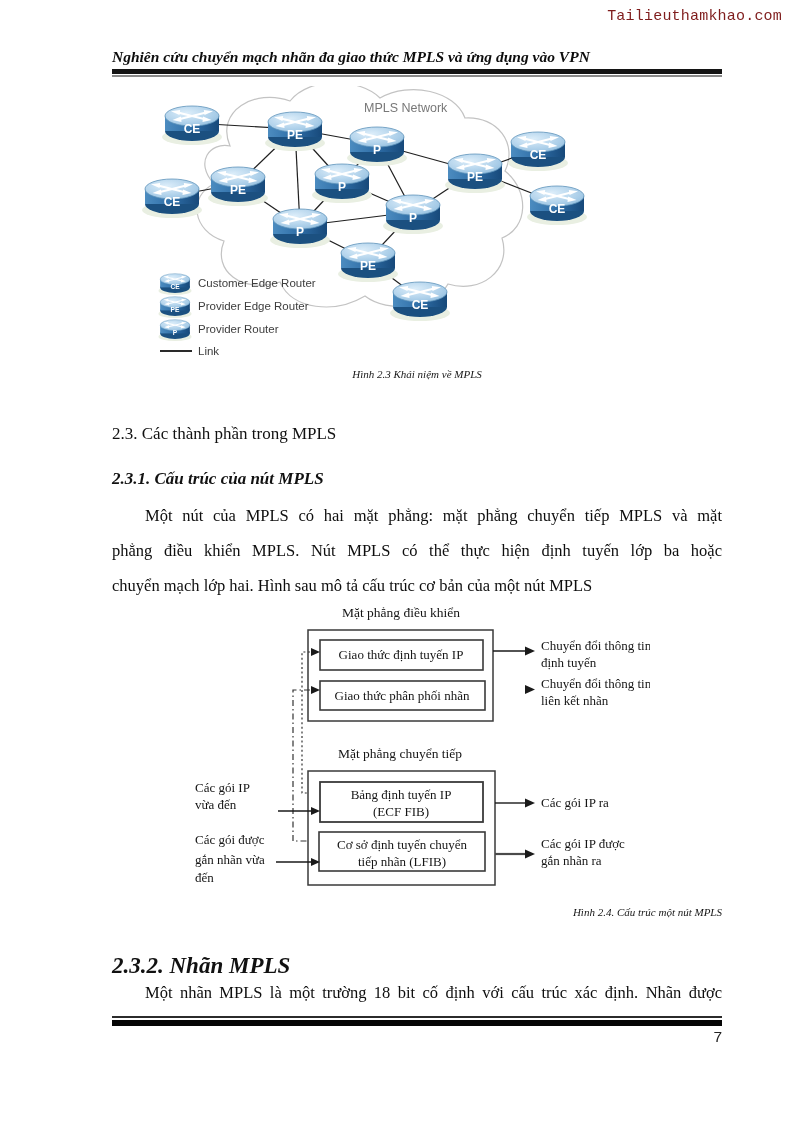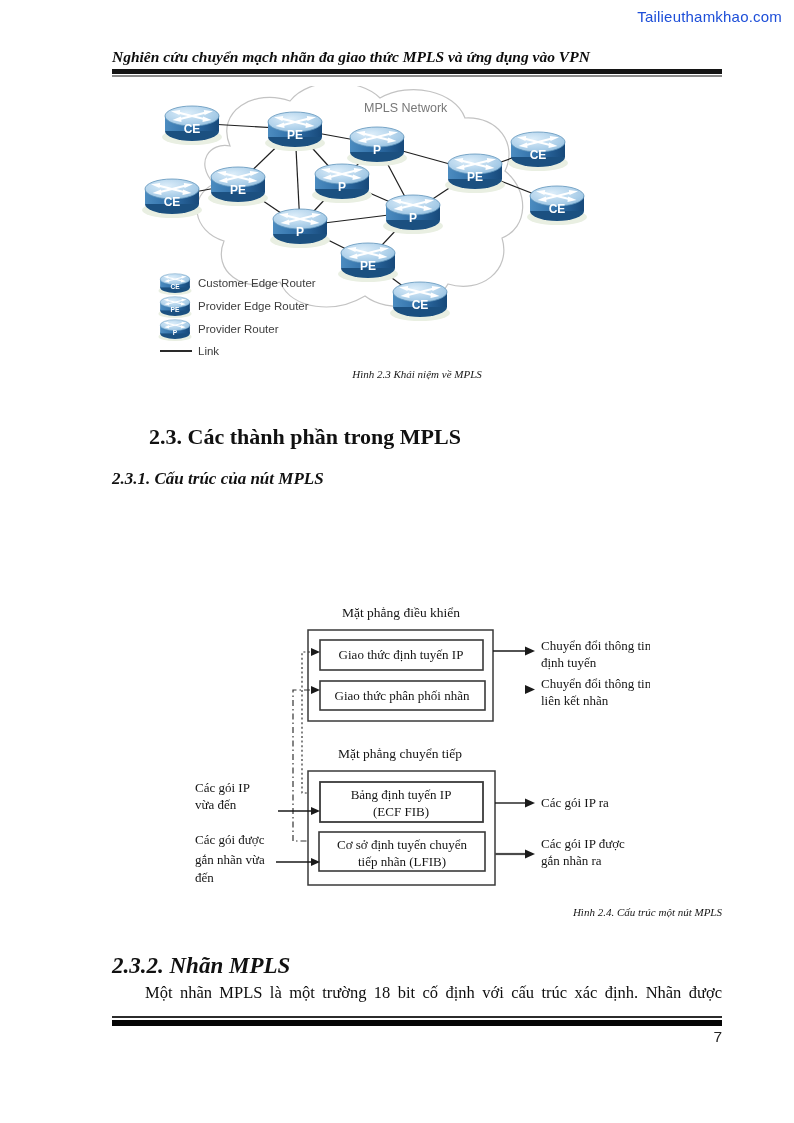--- a/index.html
+++ b/index.html
@@ -2,38 +2,38 @@
 <html><head>
 <meta charset="utf-8">
 <style>
   html,body{margin:0;padding:0;background:#e8e8e8;}
   .page{
     position:relative;width:794px;height:1123px;background:#ffffff;
     font-family:"Liberation Serif",serif;color:#111;overflow:hidden;margin:0 auto;
   }
   .abs{position:absolute;}
   .watermark{
-    top:8px;right:12px;font-family:Liberation Sans, sans-serif;
-    font-size:15px;color:#1d4ed8;letter-spacing:0.2px;
+    top:8px;right:12px;font-family:Liberation Mono, monospace;
+    font-size:15px;color:#7f1d1d;letter-spacing:0.2px;
   }
   .header-title{
     top:48px;left:112px;width:610px;text-align:left;
     font-size:15.5px;font-weight:bold;font-style:italic;color:#0d0d0d;
   }
   .header-rule-thick{top:69px;left:112px;width:610px;height:4.5px;background:#141414;}
   .header-rule-gray{top:74.5px;left:112px;width:610px;height:2px;background:#8a8a8a;}
 
   .fig23{top:86px;left:130px;}
   .caption{
     width:610px;left:112px;text-align:center;font-style:italic;font-size:11px;color:#161616;
   }
   .cap23{top:368px;}
   .cap24{top:906px;text-align:right;}
 
-  .h-23{top:424px;left:112px;font-size:22px;font-weight:bold;margin-left:37px;}
+  .h-23{top:424px;left:112px;font-size:17px;font-weight:normal;}
   .h-231{top:469px;left:112px;font-size:17px;font-weight:bold;font-style:italic;}
   .h-232{top:953px;left:112px;font-size:23px;font-weight:bold;font-style:italic;}
 
   .para{left:112px;width:610px;font-size:16.5px;color:#0e0e0e;}
   .p1{top:498px;}
   .p2{top:975px;}
   .pline{height:35px;line-height:35px;text-align:justify;text-align-last:justify;white-space:normal;}
   .pline.first{text-indent:33px;}
   .pline.last{text-align-last:left;}
 
@@ -192,20 +192,25 @@
       <line x1="30" y1="265" x2="62" y2="265" stroke="#2a2a2a" stroke-width="2"></line>
       <text class="leg-label" x="68" y="269">Link</text>
     </g>
   </svg>
 
   <div class="abs caption cap23">Hình 2.3 Khái niệm về MPLS</div>
 
   <div class="abs h-23">2.3. Các thành phần trong MPLS</div>
   <div class="abs h-231">2.3.1. Cấu trúc của nút MPLS</div>
 
+  <div class="abs para p1">
+    <div class="pline first">Một nút của MPLS có hai mặt phẳng: mặt phẳng chuyển tiếp MPLS và mặt</div>
+    <div class="pline">phẳng điều khiển MPLS. Nút MPLS có thể thực hiện định tuyến lớp ba hoặc</div>
+    <div class="pline last">chuyển mạch lớp hai. Hình sau mô tả cấu trúc cơ bản của một nút MPLS</div>
+  </div>
 
   <svg class="abs fig24" width="500" height="295" viewBox="0 0 500 295">
     <text class="d-title" x="251" y="19">Mặt phẳng điều khiển</text>
 
     <rect class="dbox" x="158" y="32" width="185" height="91" stroke-width="1.5"></rect>
     <rect class="dbox" x="170" y="42" width="163" height="30" stroke-width="1.6"></rect>
     <text class="d-box-text" x="251" y="61">Giao thức định tuyến IP</text>
     <rect class="dbox" x="170" y="83" width="165" height="29" stroke-width="1.6"></rect>
     <text class="d-box-text" x="252" y="102">Giao thức phân phối nhãn</text>
 

